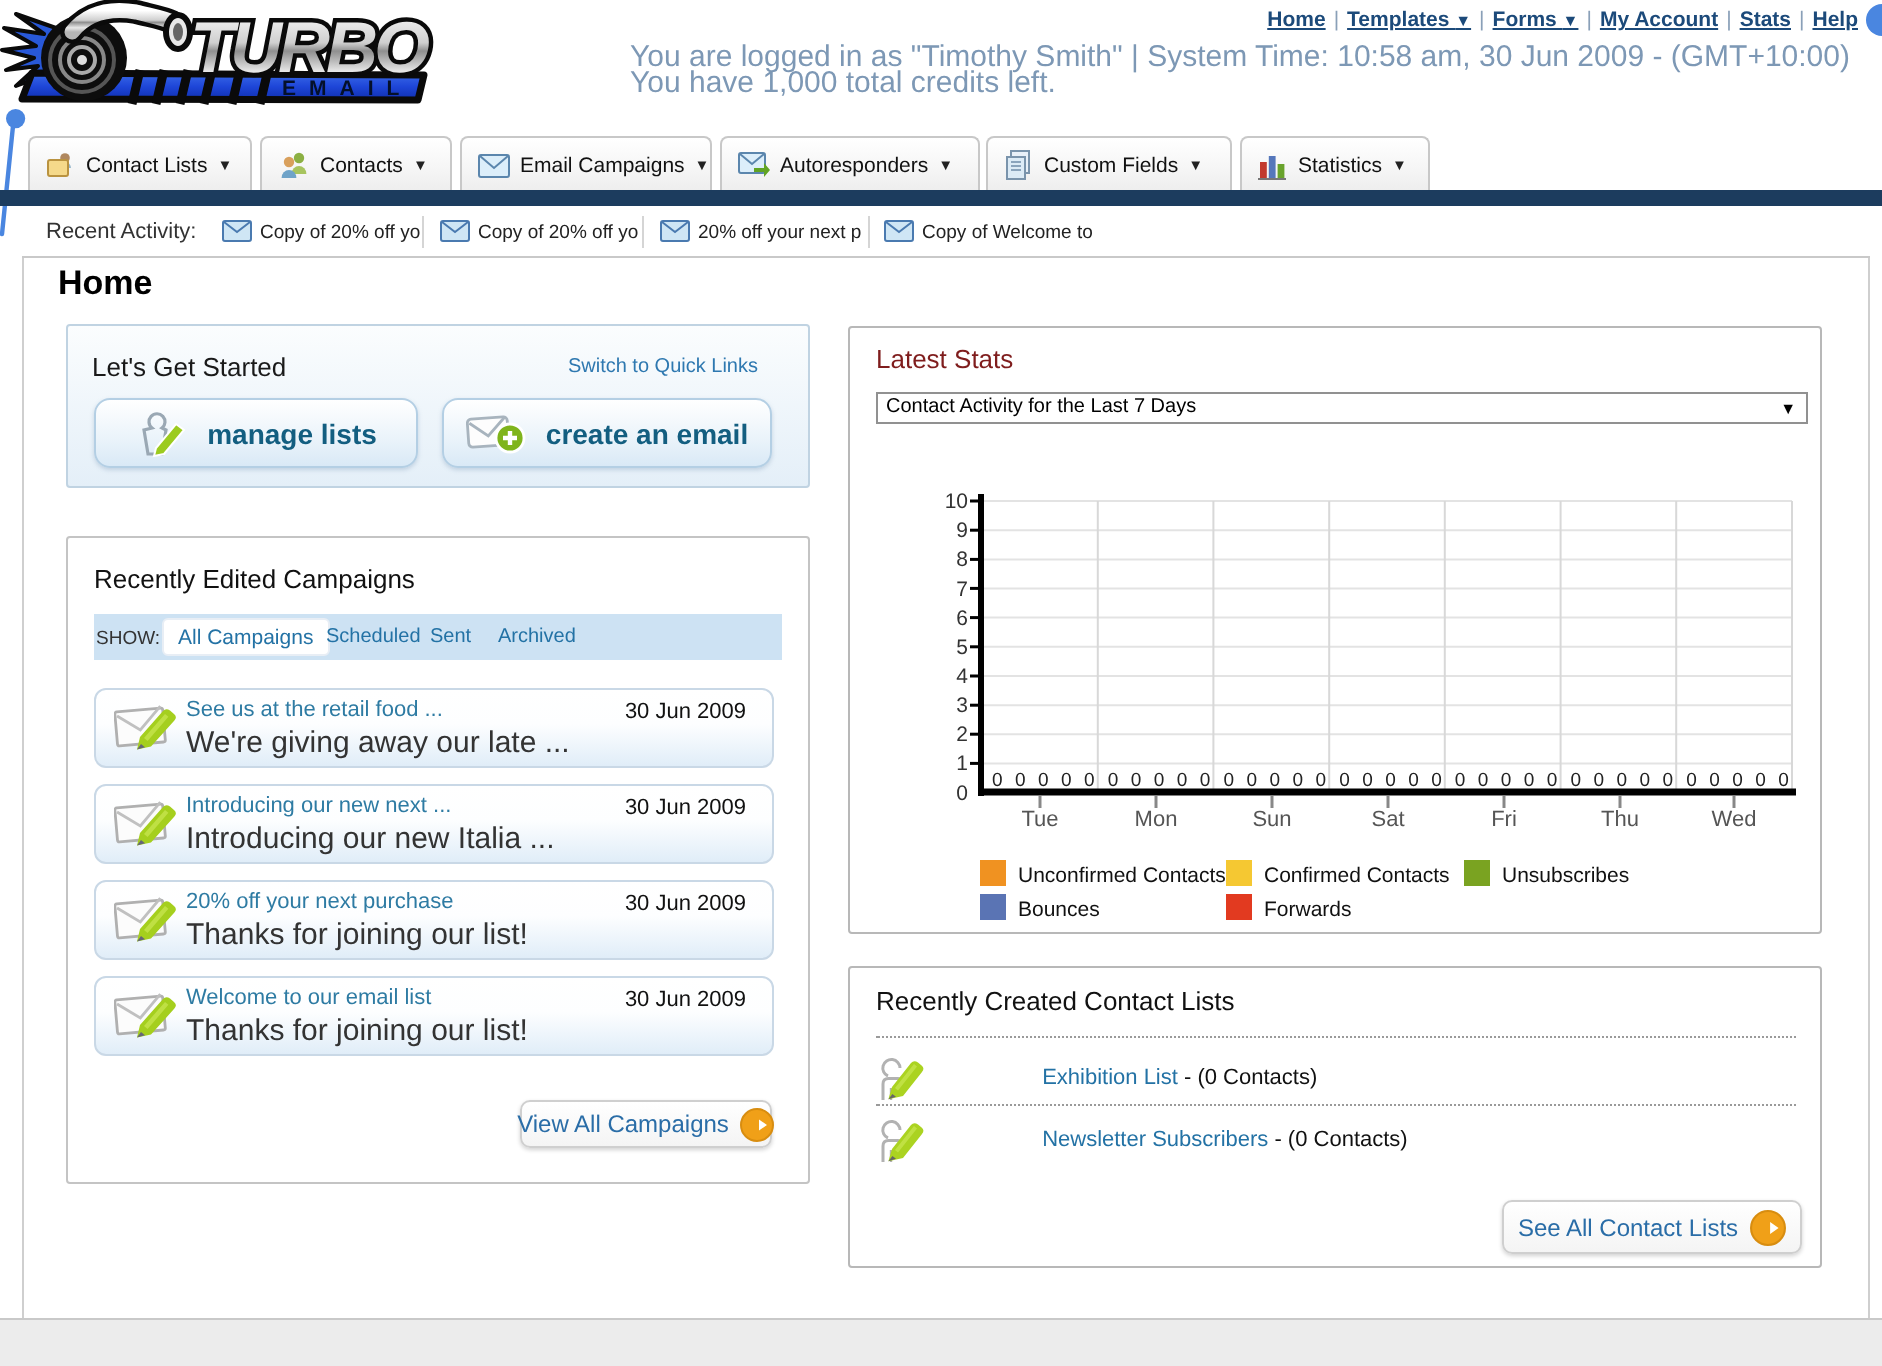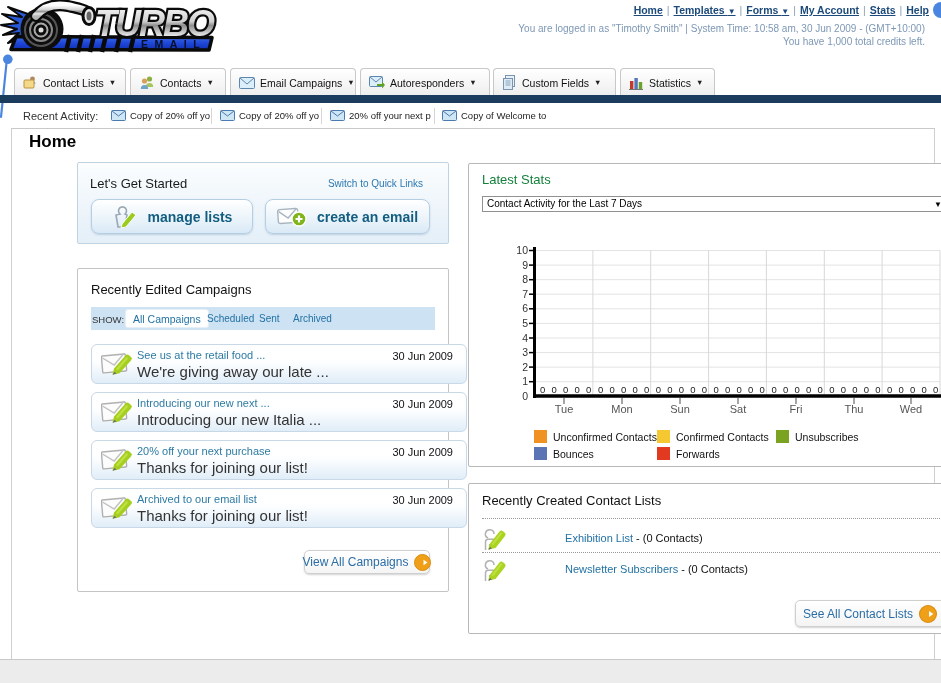--- a/index.html
+++ b/index.html
@@ -4,59 +4,59 @@
 <style>
 * { margin:0; padding:0; box-sizing:border-box; }
 html,body { width:941px; height:683px; background:#fff; font-family:"Liberation Sans", sans-serif; overflow:hidden; }
 #page { position:relative; width:941px; height:683px; background:#fff; }
 .abs { position:absolute; }
 a { text-decoration:none; }
 
 .toplinks { position:absolute; top:4px; right:12px; font-size:10.5px; color:#1c4a7a; }
 .toplinks a { color:#1c4a7a; text-decoration:underline; font-weight:bold;}
 .toplinks .sep { color:#8aa0b8; margin:0 4px; font-weight:normal;}
-.loginfo { position:absolute; top:22px; right:16px; font-size:10px; color:#7d98b5; text-align:right; line-height:13px;}
+.loginfo { position:absolute; top:22px; right:16px; font-size:15px; color:#7d98b5; text-align:left; line-height:13px;}
 
 .tab { position:absolute; top:68px; height:28px; white-space:nowrap; background:linear-gradient(#ffffff,#f5f5f5 60%,#ededed); border:1px solid #c8c8c8; border-bottom:none; border-radius:4px 4px 0 0; display:flex; align-items:center; padding:0 6px 0 8px; font-size:10.5px; color:#111; }
 .tab .caret { margin-left:5px; font-size:7.5px; color:#222; }
 .tab svg { margin-right:5px; flex:0 0 auto; }
 .navybar { position:absolute; top:95px; left:0; width:941px; height:8px; background:#1c3c5e; }
 
 .recent { position:absolute; top:103px; left:11px; right:6px; height:26px; background:#fff; border-bottom:1px solid #c9c9c9; width:924px;}
 .ritem { position:absolute; top:7px; font-size:9.5px; color:#222; white-space:nowrap; }
 .ritem svg { vertical-align:-2px; margin-right:4px;}
 .rsep { position:absolute; top:5px; width:1px; height:16px; background:#d5d5d5; }
 
 .frame { position:absolute; top:103px; left:11px; width:924px; height:556px; background:#fff; border-left:1px solid #cfcfcf; border-right:1px solid #cfcfcf; }
 .footer { position:absolute; top:659px; left:0; width:941px; height:24px; background:#ececec; border-top:1px solid #c9c9c9; }
 h1.home { position:absolute; left:29px; top:132px; font-size:17px; color:#000; letter-spacing:0px;}
 
-.panel { position:absolute; background:#fff; border:1px solid #bfbfbf; border-radius:2px;margin-left:44px; }
+.panel { position:absolute; background:#fff; border:1px solid #bfbfbf; border-radius:2px; }
 .lgs { left:33px; top:162px; width:372px; height:82px; background:linear-gradient(#fbfdfe,#e4eff8); border:1px solid #c0d3e2; }
 .lgs .t { position:absolute; left:12px; top:13px; font-size:13px; color:#1a1a1a; }
 .lgs .ql { position:absolute; right:25px; top:15px; font-size:10px; color:#2e78b0; }
 .bigbtn { position:absolute; top:36px; height:35px; background:linear-gradient(#ffffff,#eaf3fa 60%,#d9e9f6); border:1px solid #b4cfe4; border-radius:8px; box-shadow:0 1px 2px rgba(120,150,180,.35); display:flex; align-items:center; justify-content:center; font-size:14px; font-weight:bold; color:#135e80; }
 .bigbtn svg { margin-right:10px; }
 
 .rec { left:33px; top:268px; width:372px; height:324px; border:1px solid #c4c4c4; }
 .rec .t { position:absolute; left:13px; top:13px; font-size:13px; color:#111; }
 .showbar { position:absolute; left:13px; top:38px; width:344px; height:23px; background:#cde2f3; }
 .showbar .s { position:absolute; left:1px; top:7px; font-size:9.5px; color:#333; white-space:nowrap; }
 .showbar .selbox { position:absolute; left:34px; top:2px; height:19px; padding:0 7px; background:#fff; border:1px solid #e8eef5; border-radius:3px; font-size:10.5px; color:#2372a5; line-height:19px;}
 .showbar a { font-size:10px; color:#2372a5; position:absolute; top:6px; }
-.card { position:absolute; left:13px; width:376px; height:40px; background:linear-gradient(#ffffff,#fdfeff 45%,#e0edf8); border:1px solid #c9d8e6; border-radius:6px; }
+.card { position:absolute; left:13px; width:340px; height:40px; background:linear-gradient(#ffffff,#fdfeff 45%,#e0edf8); border:1px solid #c9d8e6; border-radius:6px; }
 .card svg.env { position:absolute; left:9px; top:6px; }
 .card .ct { position:absolute; left:45px; top:4px; font-size:11px; color:#2e7ba3; }
 .card .cs { position:absolute; left:45px; top:18px; font-size:15px; color:#333; }
 .card .cd { position:absolute; right:13px; top:5px; font-size:11px; color:#111; }
 .linkbtn { position:absolute; white-space:nowrap; background:linear-gradient(#ffffff,#f4f4f4); border:1px solid #cfcfcf; border-radius:5px; box-shadow:0 1px 2px rgba(0,0,0,.18); display:flex; align-items:center; justify-content:center; font-size:12px; color:#2a6da7; }
 .linkbtn svg { margin-left:6px; flex:0 0 auto; }
 
 .stats { left:424px; top:163px; width:487px; height:304px; border:1px solid #b8b8b8; }
-.stats .t { position:absolute; left:13px; top:8px; font-size:13px; color:#15803d; }
+.stats .t { position:absolute; left:13px; top:8px; font-size:13px; color:#7f1d1d; }
 .sel { position:absolute; left:13px; top:32px; width:466px; height:16px; background:#fff; border:1px solid #919191; font-size:10px; color:#000; line-height:14px; padding-left:4px; }
 .sel .ar { position:absolute; right:5px; top:2px; font-size:8px; color:#000; line-height:11px;}
 
 .rccl { left:424px; top:483px; width:487px; height:151px; border:1px solid #b8b8b8; }
 .rccl .t { position:absolute; left:13px; top:9px; font-size:13px; color:#111; }
 .dots { position:absolute; left:13px; width:460px; border-top:1px dotted #9a9a9a; }
 .litem { position:absolute; left:13px; font-size:11px; color:#111; }
 .litem a { color:#2372a5;padding-left:48px; }
 .litem svg { vertical-align:-8px; margin-right:6px; }
 </style>
@@ -261,21 +261,21 @@
       <div class="cd">30 Jun 2009</div>
     </div>
     <div class="card" style="top:219px;">
       <svg class="env" width="33" height="28" viewBox="0 0 33 28">
           <rect x="1" y="4" width="24" height="17" rx="1" fill="#fcfcfc" stroke="#b0b0b0" stroke-width="1.4" transform="rotate(-5 13 12)"></rect>
           <path d="M2,6 L13,14 L24,3" fill="none" stroke="#c0c0c0" stroke-width="1.4" transform="rotate(-5 13 12)"></path>
           <path d="M13,17.5 L24.5,4.5 Q26,2.8 28,4.3 L30,6 Q31.8,7.5 30.2,9.3 L18.5,22.3 L11.5,23.8 Z" fill="#a5cf1e"></path>
           <path d="M11.5,23.8 L13.5,21 L15.5,22.6 Z" fill="#667"></path>
           <path d="M15,18 L25.5,6 L27.2,7.4 L16.8,19.5 Z" fill="#c3e34a" opacity="0.85"></path>
         </svg>
-      <div class="ct">Archived to our email list</div>
+      <div class="ct">Welcome to our email list</div>
       <div class="cs">Thanks for joining our list!</div>
       <div class="cd">30 Jun 2009</div>
     </div>
     <div class="linkbtn" style="left:226px; top:281px; width:126px; height:24px;">View All Campaigns
       <svg width="17" height="17" viewBox="0 0 17 17">
           <circle cx="8.5" cy="8.5" r="8" fill="#f0a018" stroke="#d88d10"></circle>
           <path d="M4.5,8.5 h5 v-2.8 l4,2.8 -4,2.8 v-2.8" fill="#fff"></path>
         </svg>
     </div>
   </div>

